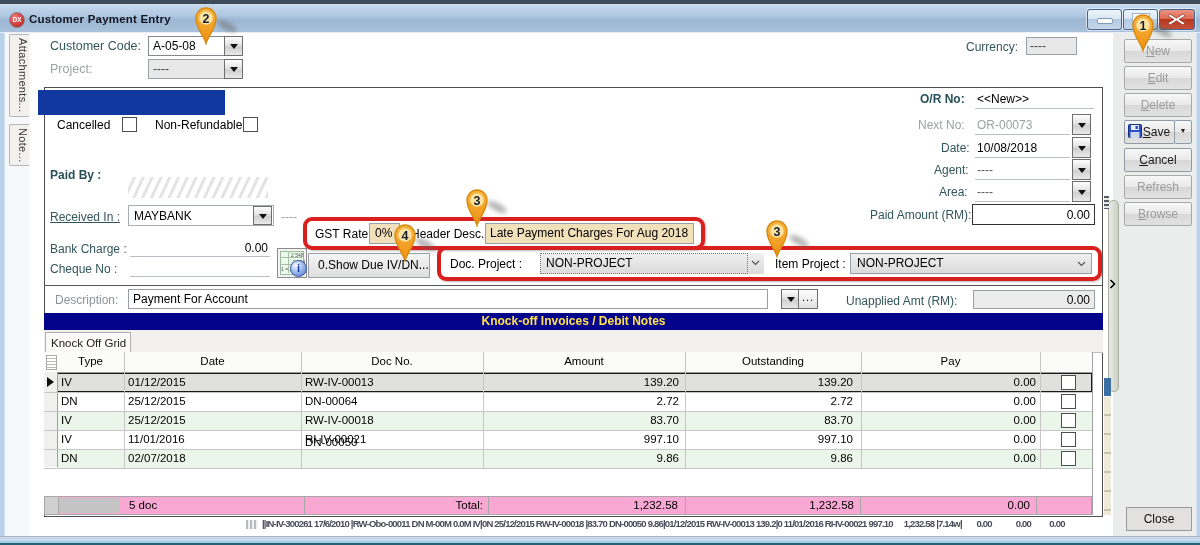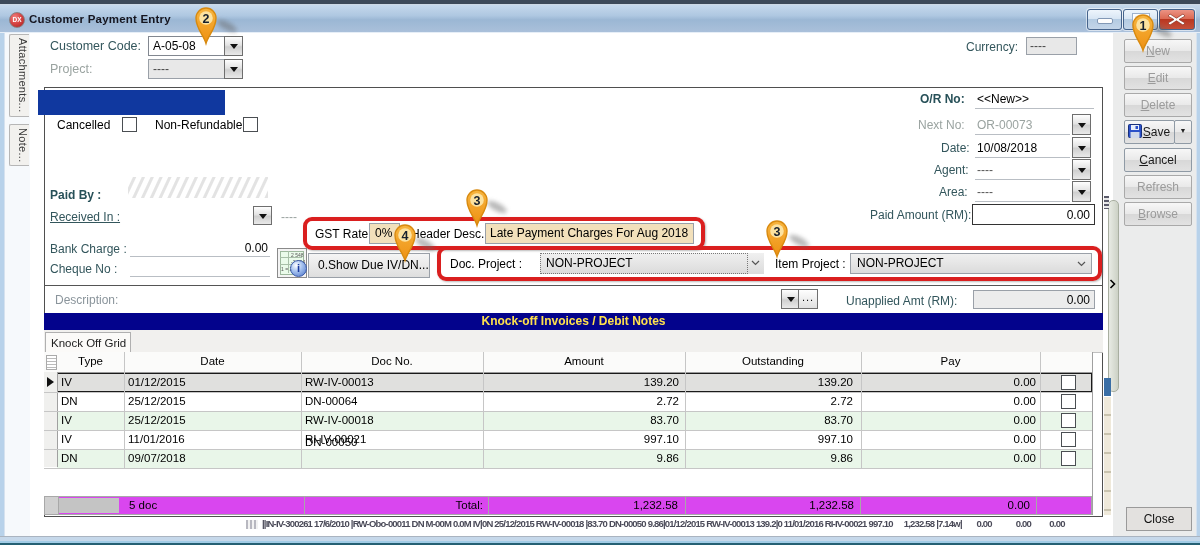--- a/index.html
+++ b/index.html
@@ -118,23 +118,26 @@
 <div class="abs uline" style="left:975px;top:179px;width:95px;"></div>
 <div class="abs lbl" style="left:939px;top:185px;">Area:</div>
 <div class="abs val" style="left:977px;top:185px;color:#555;">----</div>
 <div class="abs ddbtn" style="left:1072px;top:181px;height:19px;"></div>
 <div class="abs uline" style="left:975px;top:201px;width:95px;"></div>
 <div class="abs lbl" style="left:870px;top:208px;">Paid Amount (RM):</div>
 <div class="abs" style="left:972px;top:204px;width:121px;height:19px;border:1px solid #333;background:#fff;">
       <span class="abs val" style="right:4px;top:3px;">0.00</span>
     </div>
 
-<div class="abs lblb" style="left:50px;top:188px;">Paid By :</div>
+<div class="abs lblb" style="left:50px;top:168px;">Paid By :</div>
 <div class="abs" style="left:128px;top:177px;width:140px;height:21px;background:repeating-linear-gradient(115deg,#ffffff 0px,#ffffff 4px,#e3e3e3 5px,#e3e3e3 7px,#ffffff 8px);"></div>
 <div class="abs lbl" style="left:50px;top:210px;text-decoration:underline;">Received In :</div>
+<div class="abs box" style="left:128px;top:205px;width:144px;height:19px;border-color:#a8adb4;">
+      <span class="abs val" style="left:5px;top:3px;">MAYBANK</span>
+    </div>
 <div class="abs ddbtn" style="left:253px;top:206px;height:17px;"></div>
 <div class="abs val" style="left:281px;top:210px;color:#9aa3a0;">----</div>
 <div class="abs lbl" style="left:50px;top:242px;">Bank Charge :</div>
 <div class="abs val" style="left:130px;top:241px;width:138px;text-align:right;">0.00</div>
 <div class="abs uline" style="left:130px;top:256px;width:140px;"></div>
 <div class="abs lbl" style="left:50px;top:262px;">Cheque No :</div>
 <div class="abs uline" style="left:130px;top:276px;width:140px;"></div>
 
 <div class="abs" style="left:277px;top:248px;width:28px;height:28px;border:1px solid #8a8a8a;background:#f4f4f4;">
 <div class="abs" style="left:2px;top:2px;width:22px;height:22px;background:#eafbea;border:1px solid #9db89d;"></div>
@@ -171,20 +174,23 @@
 <div class="abs val" style="left:775px;top:257px;">Item Project :</div>
 <div class="abs" style="left:850px;top:253px;width:240px;height:19px;border:1px solid #9aa0a8;background:linear-gradient(180deg,#f0f0f0,#dbdbdb);">
 <span class="abs val" style="left:6px;top:2px;">NON-PROJECT</span>
 <svg class="abs" style="right:5px;top:7px;" width="9" height="6" viewBox="0 0 9 6">
         <path d="M1 1 L4.5 4.5 L8 1" fill="none" stroke="#555" stroke-width="1.2"></path>
       </svg>
     </div>
 
 <div class="abs" style="left:44px;top:285px;width:1059px;height:1px;background:#555;"></div>
 <div class="abs lbl" style="left:55px;top:293px;color:#8a949b;">Description:</div>
+<div class="abs box" style="left:128px;top:289px;width:638px;height:18px;border-color:#9aa0a8;">
+      <span class="abs val" style="left:4px;top:2px;">Payment For Account</span>
+    </div>
 <div class="abs ddbtn" style="left:781px;top:289px;height:18px;"></div>
 <div class="abs" style="left:798px;top:289px;width:18px;height:18px;border:1px solid #6e6e6e;background:linear-gradient(180deg,#fefefe,#e0e0e0);color:#111;font-size:11px;text-align:center;line-height:14px;letter-spacing:1px;">...</div>
 <div class="abs lbl" style="left:846px;top:294px;">Unapplied Amt (RM):</div>
 <div class="abs gbox" style="left:973px;top:290px;width:120px;height:17px;background:#ececec;">
       <span class="abs val" style="right:4px;top:2px;">0.00</span>
     </div>
 
 <div class="abs" style="left:44px;top:313px;width:1059px;height:17px;background:#03038c;"></div>
 <div class="abs" style="left:44px;top:313px;width:1059px;height:17px;color:#ffe14d;font-weight:bold;font-size:12px;text-align:center;line-height:17px;">Knock-off Invoices / Debit Notes</div>
 <div class="abs" style="left:44px;top:330px;width:1059px;height:22px;background:#f1f0ee;border-bottom:1px solid #c0c0c0;"></div>
@@ -246,29 +252,29 @@
   <div class="abs gcell ralign" style="left:817px;top:62px;width:175px;">0.00</div>
   <div class="abs cb" style="left:1017px;top:61px;"></div>
   <div class="abs gcell" style="left:17px;top:81px;">IV</div>
   <div class="abs gcell" style="left:84px;top:81px;">11/01/2016</div>
   <div class="abs gcell" style="left:261px;top:81px;">RI-IV-00021</div>
   <div class="abs gcell ralign" style="left:439px;top:81px;width:196px;">997.10</div>
   <div class="abs gcell ralign" style="left:641px;top:81px;width:168px;">997.10</div>
   <div class="abs gcell ralign" style="left:817px;top:81px;width:175px;">0.00</div>
   <div class="abs cb" style="left:1017px;top:80px;"></div>
   <div class="abs gcell" style="left:17px;top:100px;">DN</div>
-  <div class="abs gcell" style="left:84px;top:100px;">09/07/2018</div>
+  <div class="abs gcell" style="left:84px;top:100px;">02/07/2018</div>
   <div class="abs gcell" style="left:261px;top:84px;">DN-00050</div>
   <div class="abs gcell ralign" style="left:439px;top:100px;width:196px;">9.86</div>
   <div class="abs gcell ralign" style="left:641px;top:100px;width:168px;">9.86</div>
   <div class="abs gcell ralign" style="left:817px;top:100px;width:175px;">0.00</div>
   <div class="abs cb" style="left:1017px;top:99px;"></div>
 </div>
 
-<div class="abs" style="left:44px;top:496px;width:1048px;height:19px;background:#d946ef;border:1px solid #a8a8a8;box-sizing:border-box;">
+<div class="abs" style="left:44px;top:496px;width:1048px;height:19px;background:#f9a8d4;border:1px solid #a8a8a8;box-sizing:border-box;">
   <div class="abs" style="left:0;top:0;width:13px;height:17px;background:#d0d0d0;border-right:1px solid #a8a8a8;"></div>
   <div class="abs" style="left:14px;top:1px;width:60px;height:15px;background:#c4c4c4;"></div>
   <div class="abs gcell" style="left:84px;top:2px;">5 doc</div>
   <div class="abs" style="left:259px;top:0;width:1px;height:17px;background:#a8a8a8;"></div>
   <div class="abs gcell ralign" style="left:300px;top:2px;width:138px;">Total:</div>
   <div class="abs" style="left:443px;top:0;width:1px;height:17px;background:#a8a8a8;"></div>
   <div class="abs gcell ralign" style="left:445px;top:2px;width:188px;">1,232.58</div>
   <div class="abs" style="left:640px;top:0;width:1px;height:17px;background:#a8a8a8;"></div>
   <div class="abs gcell ralign" style="left:642px;top:2px;width:167px;">1,232.58</div>
   <div class="abs" style="left:815px;top:0;width:1px;height:17px;background:#a8a8a8;"></div>

